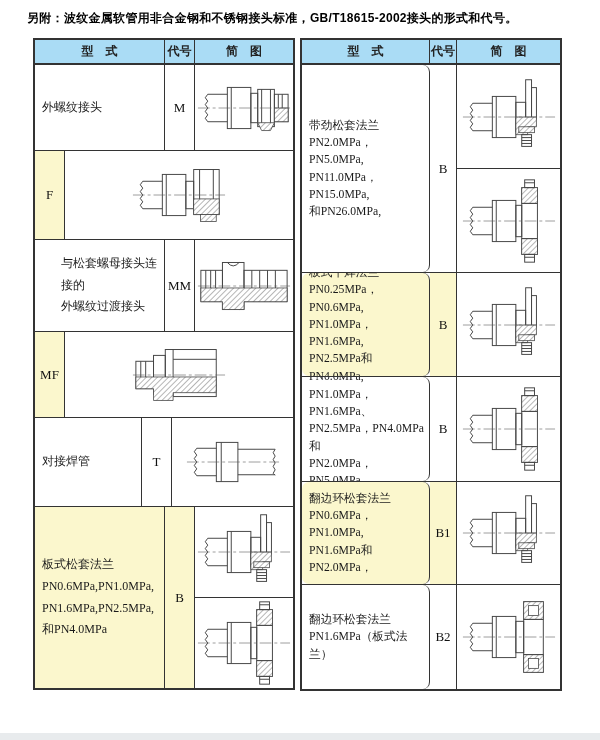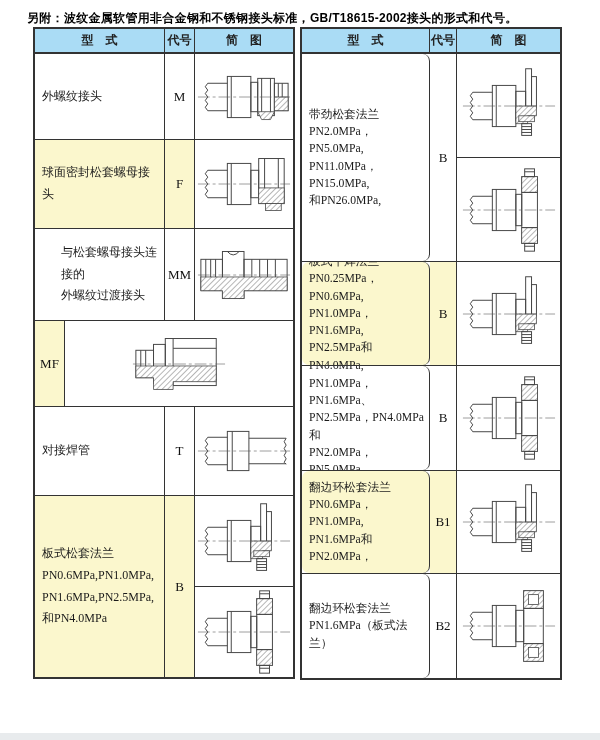--- a/index.html
+++ b/index.html
@@ -10,21 +10,21 @@
   html,body{margin:0;padding:0;background:#ffffff;}
   .page{
     position:relative;width:600px;height:740px;background:#ffffff;overflow:hidden;
     font-family:"Liberation Sans", sans-serif;color:#1a1a1a;
   }
   .page-title{
     position:absolute;left:27px;top:10px;width:560px;
     font-size:12px;font-weight:bold;letter-spacing:0.3px;color:#000000;
   }
   .tbl{
-    position:absolute;top:27px;width:262px;box-sizing:border-box;
+    position:absolute;top:38px;width:262px;box-sizing:border-box;
     border:2px solid var(--bd);background:#fff;display:flex;flex-direction:column;
   }
   .tbl-left{left:33px;}
   .tbl-right{left:300px;}
   .trow{display:flex;box-sizing:border-box;border-bottom:1px solid var(--bd);}
   .trow:last-child{border-bottom:none;}
   .hdr{background:var(--blue);border-bottom:2px solid var(--bd);}
   .cell{box-sizing:border-box;border-right:1px solid var(--bd);overflow:hidden;}
   .cell:last-child{border-right:none;}
   .hcell{display:flex;align-items:center;justify-content:center;
@@ -85,21 +85,20 @@
               <line class="s" x1="85" y1="30" x2="85" y2="58"></line>
               <line class="s" x1="89" y1="30" x2="89" y2="58"></line>
               <rect class="h" x="81" y="44" width="14" height="14"></rect>
               <path class="h" d="M64,59 h17 l-4,8 h-9 z"></path>
               <line class="cl" x1="3" y1="44" x2="97" y2="44"></line>
             </svg>
           </div>
         </div>
       </div>
       <div class="trow" style="height: 89px;">
-        <div class="cell tcell hl" style="width: 130px;">球面密封松套螺母接头</div>
         <div class="cell ccell hl" style="width: 30px;">F</div>
         <div class="cell dcell">
           <div class="dsub">
             <svg width="98" height="88" viewBox="0 0 100 88">
               <path class="s" d="M13,30 l-2.5,3.5 2.5,3.5 -2.5,3.5 2.5,3.5 -2.5,3.5 2.5,3.5 -2.5,3.5 2.5,3.5"></path>
               <line class="s" x1="13" y1="30" x2="33" y2="30"></line>
               <line class="s" x1="13" y1="58" x2="33" y2="58"></line>
               <rect class="s" x="33" y="23" width="24" height="42"></rect>
               <line class="s" x1="37" y1="23" x2="37" y2="65"></line>
               <rect class="s" x="57" y="30" width="8" height="28"></rect>
@@ -150,21 +149,21 @@
               <line class="s" x1="44" y1="18" x2="44" y2="66"></line>
               <line class="s" x1="44" y1="28" x2="88" y2="28"></line>
               <line class="s" x1="44" y1="60" x2="88" y2="60"></line>
               <path class="h" d="M6,46 L88,46 L88,62 L44,62 L44,70 L24,70 L24,58 L6,58 Z"></path>
               <line class="cl" x1="3" y1="44" x2="97" y2="44"></line>
             </svg>
           </div>
         </div>
       </div>
       <div class="trow" style="height: 89px;">
-        <div class="cell tcell" style="width: 130px;">对接焊管</div>
+        <div class="cell tcell" style="width: 107px;">对接焊管</div>
         <div class="cell ccell" style="width: 30px;">T</div>
         <div class="cell dcell">
           <div class="dsub">
             <svg width="98" height="88" viewBox="0 0 100 88">
               <path class="s" d="M13,30 l-2.5,3.5 2.5,3.5 -2.5,3.5 2.5,3.5 -2.5,3.5 2.5,3.5 -2.5,3.5 2.5,3.5"></path>
               <line class="s" x1="13" y1="30" x2="33" y2="30"></line>
               <line class="s" x1="13" y1="58" x2="33" y2="58"></line>
               <rect class="s" x="33" y="24" width="22" height="40"></rect>
               <line class="s" x1="38" y1="24" x2="38" y2="64"></line>
               <line class="s" x1="55" y1="31" x2="93" y2="31"></line>

